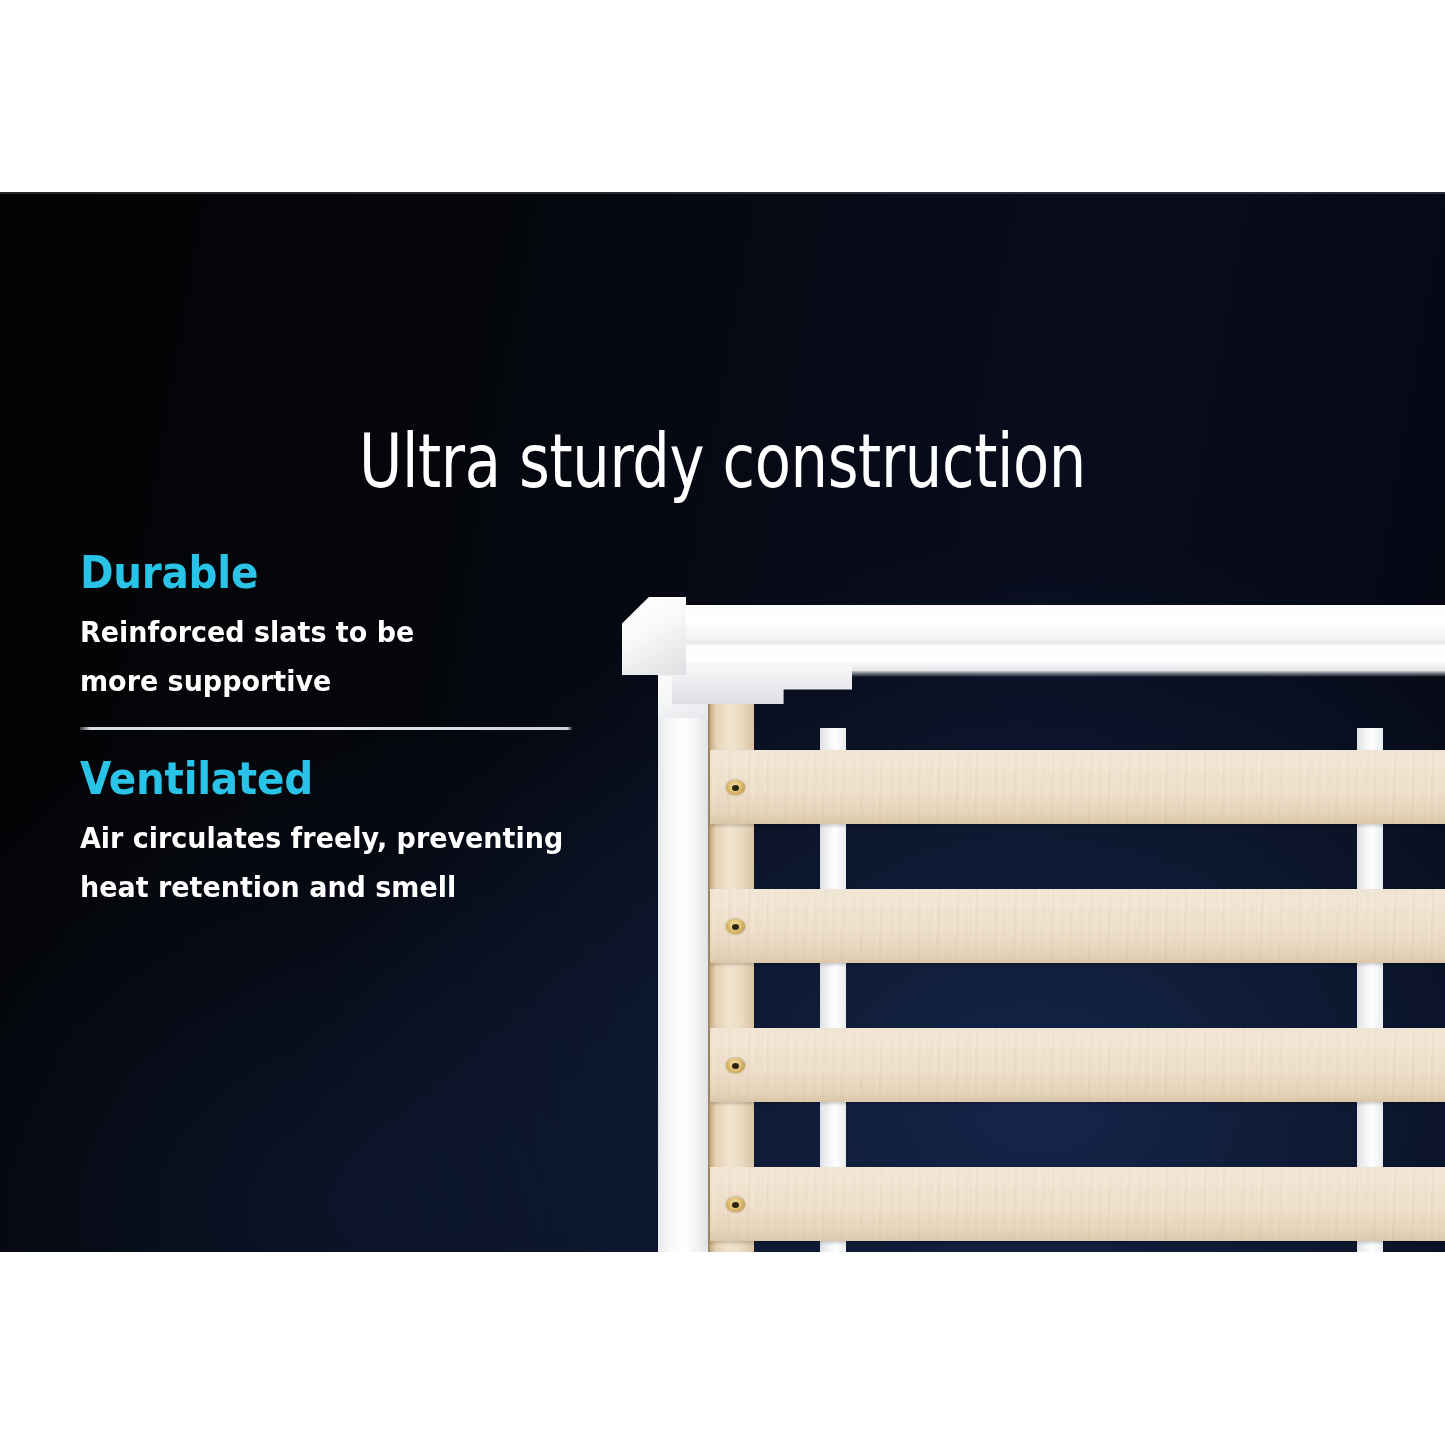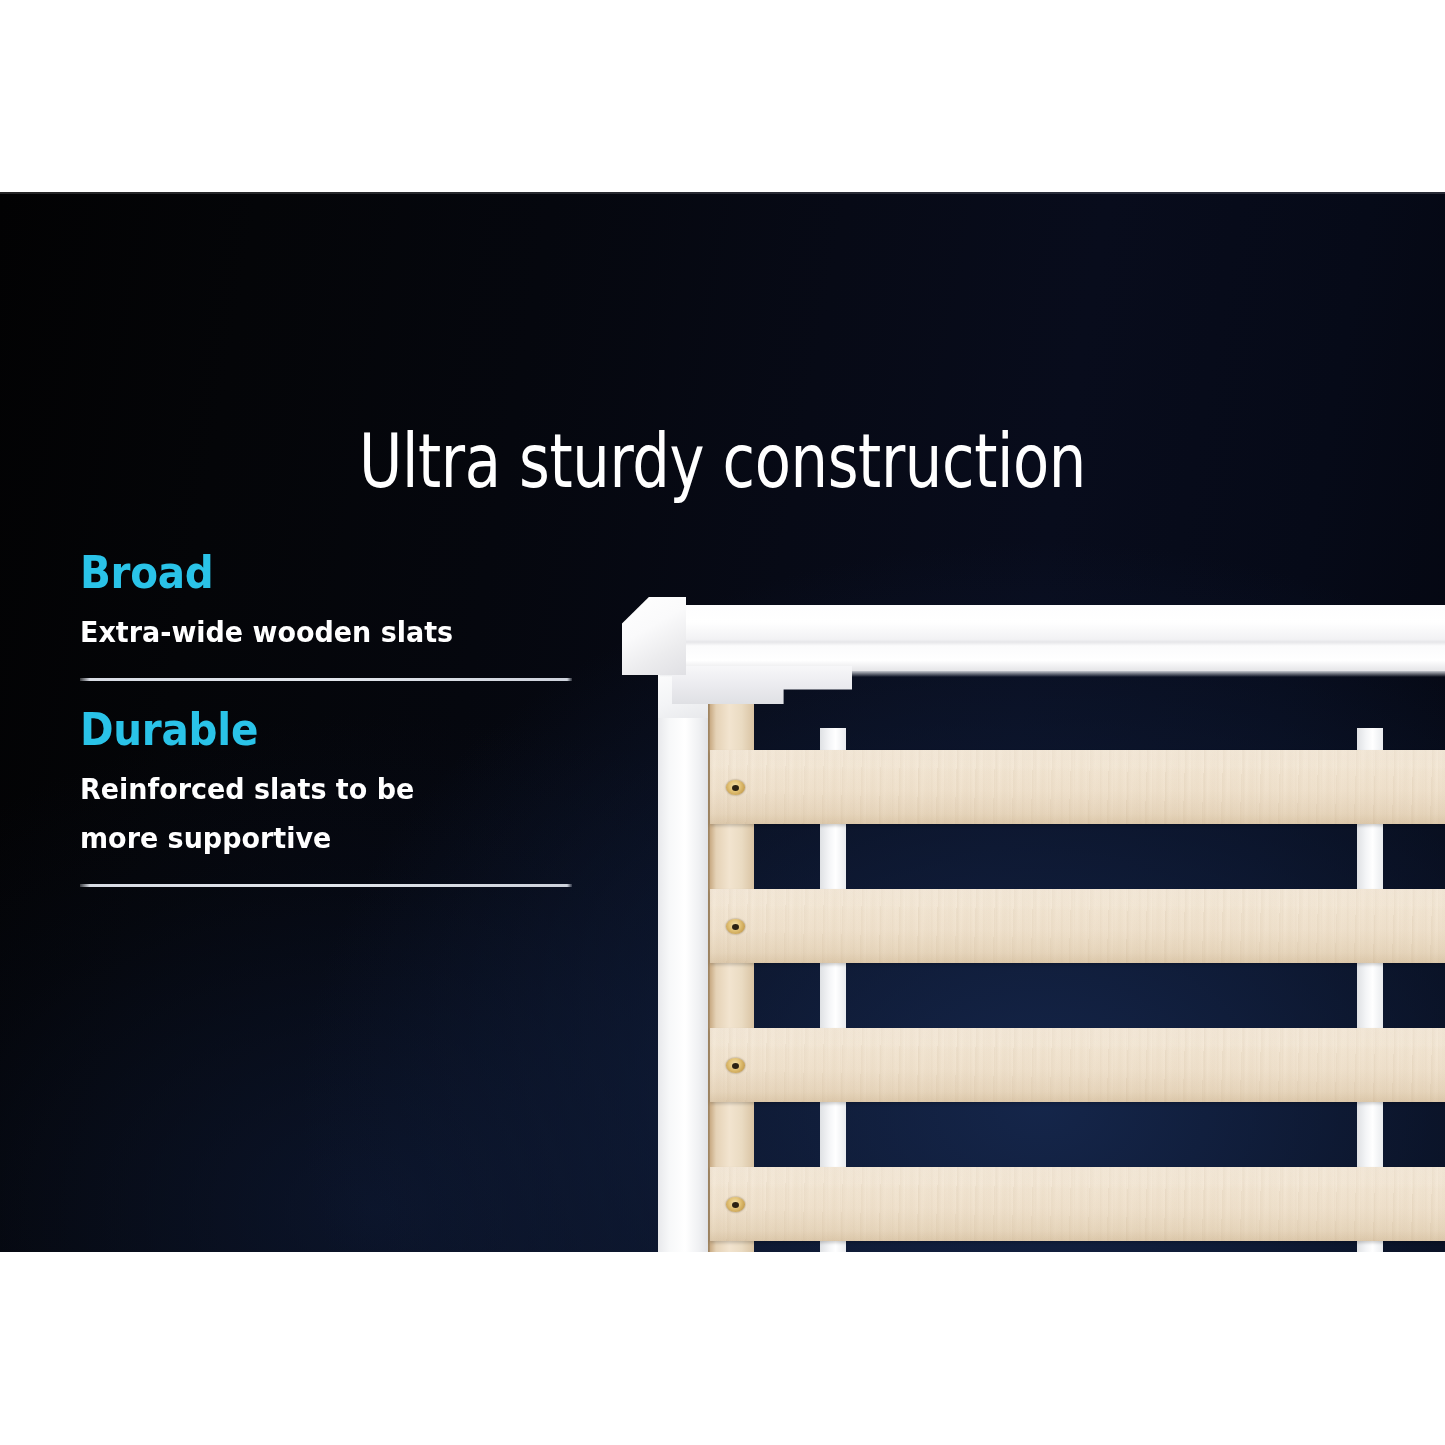--- a/index.html
+++ b/index.html
@@ -258,39 +258,38 @@
       </div>
 
       <div class="rail-shadow"></div>
       <div class="rail"></div>
       <div class="rail-under"></div>
       <div class="rail-cap"></div>
     </div>
 
     <div id="features">
 
-      <div class="feature">
-        <div class="f-head">Broad</div>
-        <div class="f-desc">
-          <span class="l">Extra-wide wooden slats</span>
-        </div>
-        <div class="divider"></div>
-        <div class="gap-after-div"></div>
-      </div>
 
 
       <div class="feature">
         <div class="f-head">Durable</div>
         <div class="f-desc">
           <span class="l">Reinforced slats to be</span>
           <span class="l">more supportive</span>
         </div>
         <div class="divider"></div>
         <div class="gap-after-div"></div>
       </div>
 
+      <div class="feature">
+        <div class="f-head">Ventilated</div>
+        <div class="f-desc">
+          <span class="l">Air circulates freely, preventing</span>
+          <span class="l">heat retention and smell</span>
+        </div>
+      </div>
 
     </div>
 
     <div id="title">Ultra sturdy construction</div>
   </div>
 
 </div>
 
 </body></html>

